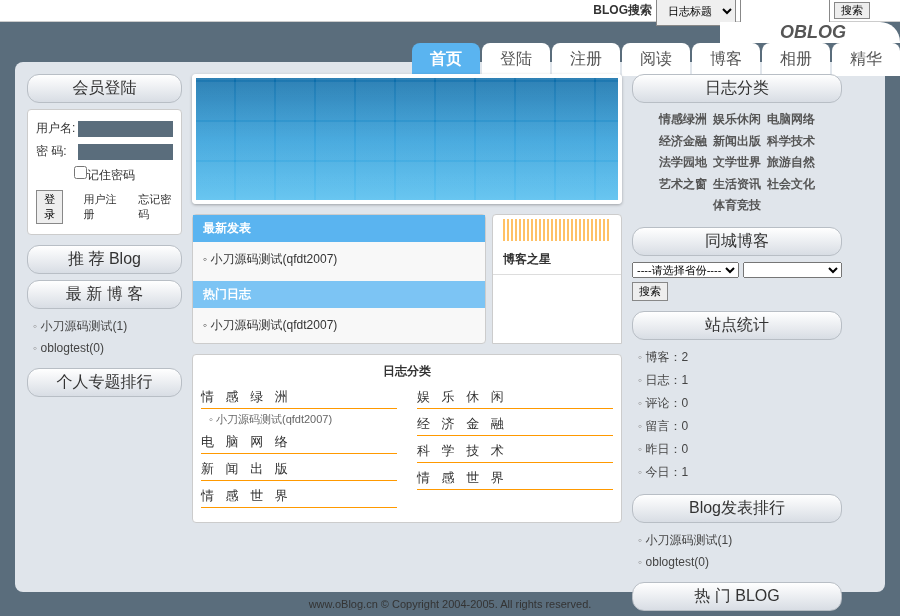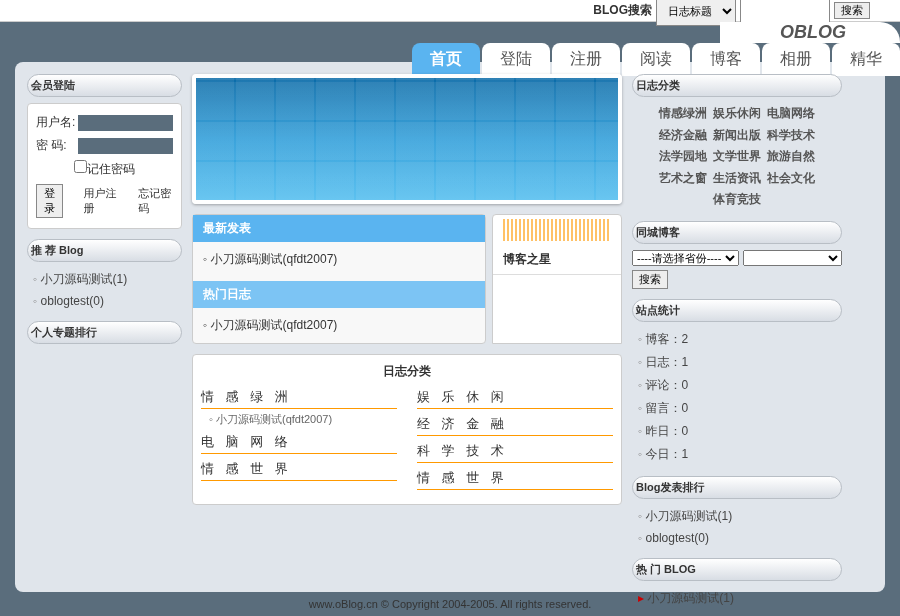--- a/index.html
+++ b/index.html
@@ -11,21 +11,21 @@
 .topbar button { font-size: 11px; padding: 0 6px; border: 1px solid #888; background: #eee; }
 .header { height: 40px; display: flex; align-items: flex-end; flex-direction: column; }
 .logo { width: 180px; background: #fff; height: 40px; border-radius: 0 20px 0 0; display: flex; align-items: center; padding-left: 60px; font-size: 18px; font-weight: bold; color: #555; font-style: italic; margin-left: 20px; }
 .tabs { display: flex; gap: 2px; margin-left: 20px; }
 .tab { background: #fff; padding: 6px 18px; border-radius: 8px 8px 0 0; font-size: 16px; color: #555; cursor: pointer; }
 .tab.active { background: #5ab4f0; color: #fff; font-weight: bold; }
 .main { background: #e0e5eb; margin: 0 15px; border-radius: 8px; padding: 12px; display: flex; gap: 10px; height: 530px; }
 .col-left { width: 155px; }
 .col-mid { width: 430px; }
 .col-right { width: 210px; }
-.panel-title { background: linear-gradient(#fff,#d8dde4); border: 1px solid #b8bec5; border-radius: 12px; text-align: left; font-weight: bold; padding: 3px; font-size: 11px; margin-bottom: 6px; }
+.panel-title { background: linear-gradient(#fff,#d8dde4); border: 1px solid #b8bec5; border-radius: 12px; text-align: center; font-weight: normal; padding: 3px; font-size: 16px; margin-bottom: 6px; }
 .login-box { background: #fff; border: 1px solid #ccc; padding: 10px 8px; border-radius: 4px; margin-bottom: 10px; }
 .login-row { display: flex; align-items: center; margin-bottom: 6px; font-size: 12px; }
 .login-row label { width: 42px; }
 .login-row input[type=text], .login-row input[type=password] { flex: 1; border: 1px solid #5a6d7c; background: #5a6d7c; height: 16px; width: 80px; }
 .login-chk { text-align: center; margin-bottom: 6px; }
 .login-btns { display: flex; gap: 20px; align-items: center; font-size: 11px; }
 .login-btns button { font-size: 11px; border: 1px solid #888; background: #eee; padding: 1px 4px; }
 .login-btns a { color: #333; text-decoration: none; }
 .side-list { list-style: none; padding-left: 6px; margin-bottom: 10px; }
 .side-list li { padding: 3px 0; font-size: 12px; color: #444; }
@@ -95,20 +95,21 @@
           <input type="password" style="">
         </div>
       <div class="login-chk"><input type="checkbox" style=""><span>记住密码</span></div>
       <div class="login-btns">
         <button>登录</button>
         <a href="#">用户注册</a>
         <a href="#">忘记密码</a>
       </div>
     </div>
     <div class="panel-title">推  荐  Blog</div>
+    <div class="panel-title">最  新  博  客</div>
     <ul class="side-list">
       <li>小刀源码测试(1)</li>
       <li>oblogtest(0)</li>
     </ul>
     <div class="panel-title">个人专题排行</div>
   </div>
 
   <div class="col-mid">
     <div class="banner"></div>
     <div class="mid-row">
@@ -132,20 +133,23 @@
       <div class="cat-grid">
         <div class="cat-col">
           <div class="cat-item">
               <div class="cn">情 感 绿 洲</div>
               <div class="ci">小刀源码测试(qfdt2007)</div>
             </div>
           <div class="cat-item">
               <div class="cn">电 脑 网 络</div>
             </div>
           <div class="cat-item">
+              <div class="cn">新 闻 出 版</div>
+            </div>
+          <div class="cat-item">
               <div class="cn">情 感 世 界</div>
             </div>
         </div>
         <div class="cat-col">
           <div class="cat-item">
               <div class="cn">娱 乐 休 闲</div>
             </div>
           <div class="cat-item">
               <div class="cn">经 济 金 融</div>
             </div>

